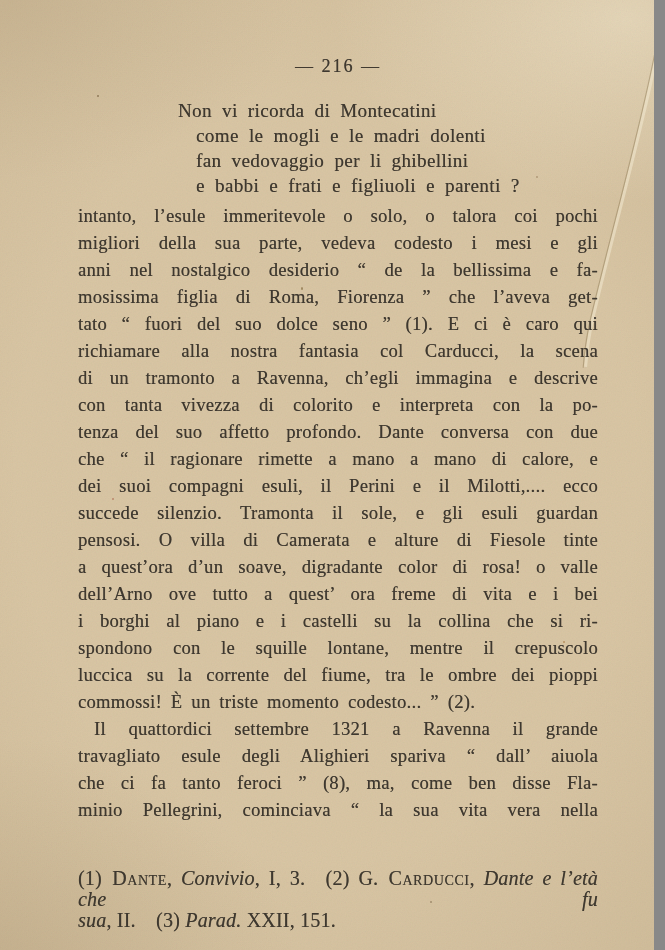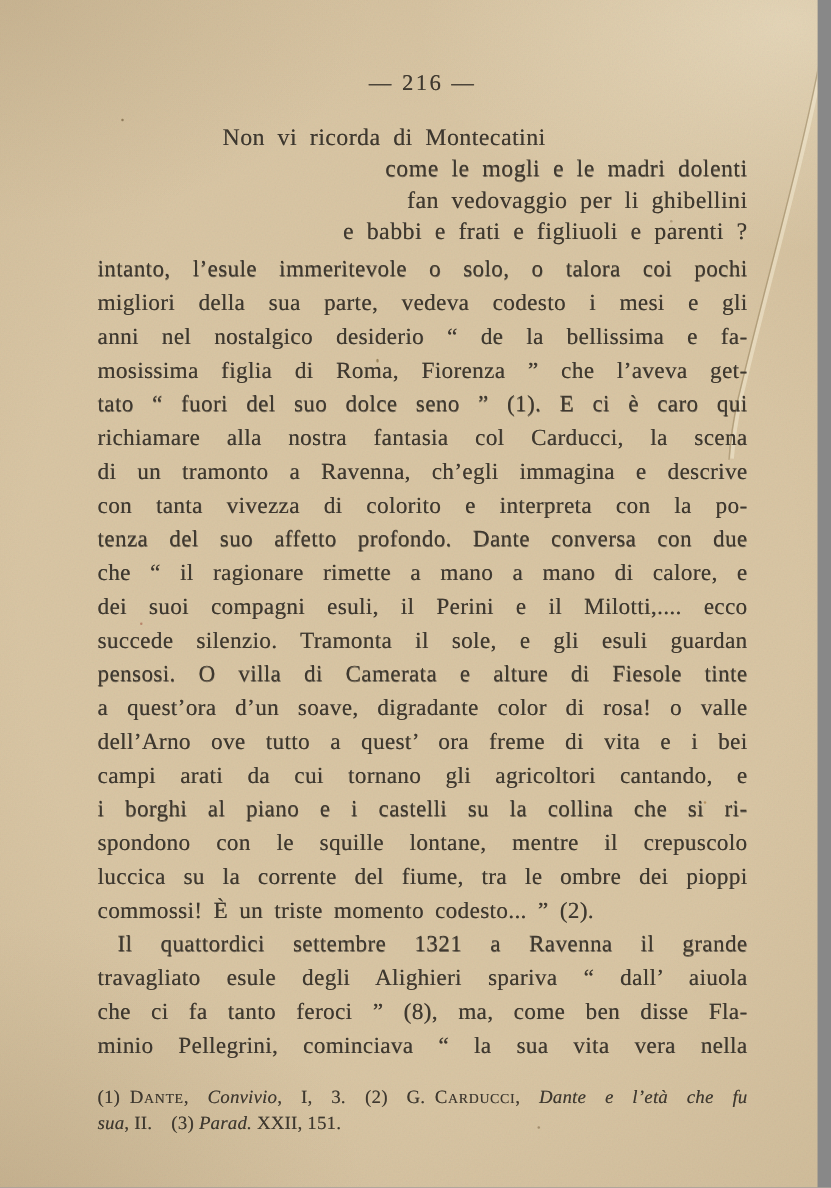--- a/index.html
+++ b/index.html
@@ -21,27 +21,27 @@
   .speck{position:absolute;border-radius:50%;}
   .textblock{position:absolute;left:78px;width:520px;}
   #pagenum{
     top:56px;text-align:center;font-size:18px;letter-spacing:2px;
     text-shadow:0.2px 0.2px 0.4px rgba(62,56,47,0.65);
   }
   #poem{top:98px;font-size:19px;line-height:25px;word-spacing:5px;letter-spacing:0.4px;
     text-shadow:0.2px 0.2px 0.4px rgba(62,56,47,0.65);}
   .poem-line{white-space:pre;}
   .poem-line.ind0{padding-left:100px;}
-  .poem-line.ind1{padding-left:118px;text-align:right;}
+  .poem-line.ind1{padding-left:118px;}
   #bodytext{top:203px;font-size:18.5px;line-height:27px;letter-spacing:0.3px;
     text-shadow:0.25px 0.25px 0.4px rgba(62,56,47,0.65);}
   .bline{text-align:justify;text-align-last:justify;}
   .bline.nojust{text-align-last:left;word-spacing:4px;}
   .bline.pind{text-indent:16px;}
-  #footnotes{top:868px;font-size:15px;line-height:21px;letter-spacing:0.2px;
+  #footnotes{top:868px;font-size:20px;line-height:21px;letter-spacing:0.2px;
     text-shadow:0.2px 0.2px 0.3px rgba(62,56,47,0.6);}
   .fline{text-align:justify;text-align-last:justify;}
   .fline.nojust{text-align-last:left;}
   .sc{font-variant:small-caps;letter-spacing:0.6px;}
   .it{font-style:italic;}
 </style>
 </head>
 <body>
 
 <div class="page">
@@ -83,21 +83,20 @@
       <div class="bline">richiamare alla nostra fantasia col Carducci, la scena</div>
       <div class="bline">di un tramonto a Ravenna, ch’egli immagina e descrive</div>
       <div class="bline">con tanta vivezza di colorito e interpreta con la po-</div>
       <div class="bline">tenza del suo affetto profondo. Dante conversa con due</div>
       <div class="bline">che “ il ragionare rimette a mano a mano di calore, e</div>
       <div class="bline">dei suoi compagni esuli, il Perini e il Milotti,.... ecco</div>
       <div class="bline">succede silenzio. Tramonta il sole, e gli esuli guardan</div>
       <div class="bline">pensosi. O villa di Camerata e alture di Fiesole tinte</div>
       <div class="bline">a quest’ora d’un soave, digradante color di rosa! o valle</div>
       <div class="bline">dell’Arno ove tutto a quest’ ora freme di vita e i bei</div>
-      <div class="bline">campi arati da cui tornano gli agricoltori cantando, e</div>
       <div class="bline">i borghi al piano e i castelli su la collina che si ri-</div>
       <div class="bline">spondono con le squille lontane, mentre il crepuscolo</div>
       <div class="bline">luccica su la corrente del fiume, tra le ombre dei pioppi</div>
       <div class="bline nojust">commossi! È un triste momento codesto... ” (2).</div>
       <div class="bline pind">Il quattordici settembre 1321 a Ravenna il grande</div>
       <div class="bline">travagliato esule degli Alighieri spariva “ dall’ aiuola</div>
       <div class="bline">che ci fa tanto feroci ” (8), ma, come ben disse Fla-</div>
       <div class="bline">minio Pellegrini, cominciava “ la sua vita vera nella</div>
     </div>
 

